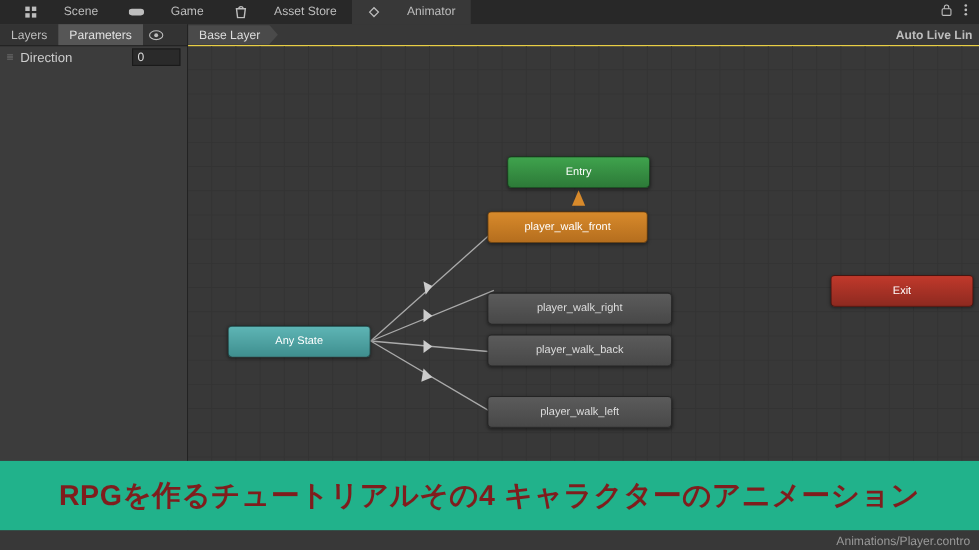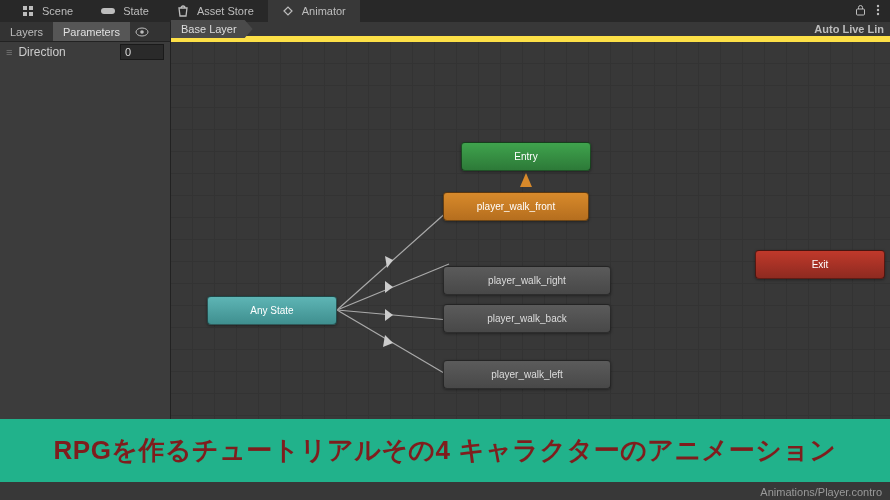--- a/index.html
+++ b/index.html
@@ -1,19 +1,19 @@
 <!DOCTYPE html>
 <html><head>
 <meta charset="utf-8">
 <style>
 * { margin: 0; padding: 0; box-sizing: border-box; font-family: Arial, sans-serif; }
 body { width: 890px; height: 500px; background: #383838; overflow: hidden; position: relative; }
 
 .tab-bar { height: 22px; background: #282828; display: flex; align-items: center; padding-left: 8px; }
-.tab { display: flex; align-items: center; gap: 8px; padding: 0 14px; height: 100%; color: #bdbdbd; font-size: 11px; cursor: pointer; }
+.tab { display: flex; align-items: center; gap: 24px; padding: 0 14px; height: 100%; color: #bdbdbd; font-size: 11px; cursor: pointer; }
 .tab.active { background: #383838; }
 .tab .icon { display: inline-flex; }
 .tab-bar-right { margin-left: auto; display: flex; align-items: center; gap: 10px; padding-right: 10px; }
 .tab-bar-right .icon { color: #bdbdbd; }
 
 .main { display: flex; height: 460px; }
 
 .side { width: 171px; background: #3c3c3c; display: flex; flex-direction: column; border-right: 1px solid #222; }
 .side-tabs { display: flex; height: 20px; background: #333; border-bottom: 1px solid #222; }
 .side-tab { flex: 0 0 auto; padding: 0 10px; font-size: 11px; color: #bdbdbd; display: flex; align-items: center; cursor: pointer; }
@@ -25,21 +25,21 @@
 .search-row .icon { color: #888; padding: 0 4px; }
 .plus-dd { display: flex; align-items: center; padding: 0 4px; color: #ccc; cursor: pointer; }
 
 .param-row { display: flex; align-items: center; height: 20px; padding: 2px 6px; gap: 6px; }
 .param-drag { color: #777; font-size: 11px; cursor: grab; }
 .param-name { color: #ccc; font-size: 12px; flex: 1; }
 .param-val { width: 44px; background: #2a2a2a; border: 1px solid #1a1a1a; color: #ddd; font-size: 11px; padding: 1px 4px; }
 
 .canvas-area { flex: 1; position: relative; background: #383838; }
 
-.crumb-bar { height: 20px; display: flex; align-items: center; justify-content: space-between; border-bottom: 6px solid #fde047; gap: 42px; }
+.crumb-bar { height: 20px; display: flex; align-items: center; justify-content: space-between; border-bottom: 1px solid #fde047; gap: 42px; }
 .crumb { background: #4a4a4a; color: #ddd; font-size: 11px; padding: 3px 16px 3px 10px; position: relative; clip-path: polygon(0 0, calc(100% - 8px) 0, 100% 50%, calc(100% - 8px) 100%, 0 100%); cursor: pointer; }
 .auto-live { color: #bdbdbd; font-size: 11px; padding-right: 6px; font-weight: bold; }
 
 .graph { position: absolute; inset: 20px 0 0 0; background-image: linear-gradient(#333 1px, transparent 1px), linear-gradient(90deg, #333 1px, transparent 1px); background-size: 22px 22px; background-position: -1px -1px; }
 
 .node { position: absolute; min-width: 130px; padding: 8px 18px; border-radius: 4px; color: #fff; font-size: 10px; text-align: center; border: 1px solid rgba(0,0,0,0.5); box-shadow: 0 1px 3px rgba(0,0,0,0.4); cursor: pointer; }
 .node.entry { background: linear-gradient(#3fa34d, #2d7a38); top: 100px; left: 290px; width: 130px; }
 .node.default { background: linear-gradient(#d88a2b, #b56e1e); top: 150px; left: 272px; width: 146px; }
 .node.state { background: linear-gradient(#5b5b5b, #484848); color: #ddd; width: 168px; }
 .node.s-right { top: 224px; left: 272px; }
@@ -71,21 +71,21 @@
         </svg>
       </span>
     <span>Scene</span>
   </div>
   <div class="tab">
     <span class="icon">
         <svg width="14" height="10" viewBox="0 0 14 10">
           <rect x="0" y="2" width="14" height="6" rx="3" fill="#bdbdbd"></rect>
         </svg>
       </span>
-    <span>State</span>
+    <span>Game</span>
   </div>
   <div class="tab">
     <span class="icon">
         <svg width="12" height="12" viewBox="0 0 12 12">
           <path d="M2 3 h8 l-1 8 h-6 z M4 3 a2 2 0 0 1 4 0" fill="none" stroke="#bdbdbd" stroke-width="1.3"></path>
         </svg>
       </span>
     <span>Asset Store</span>
   </div>
   <div class="tab active">

